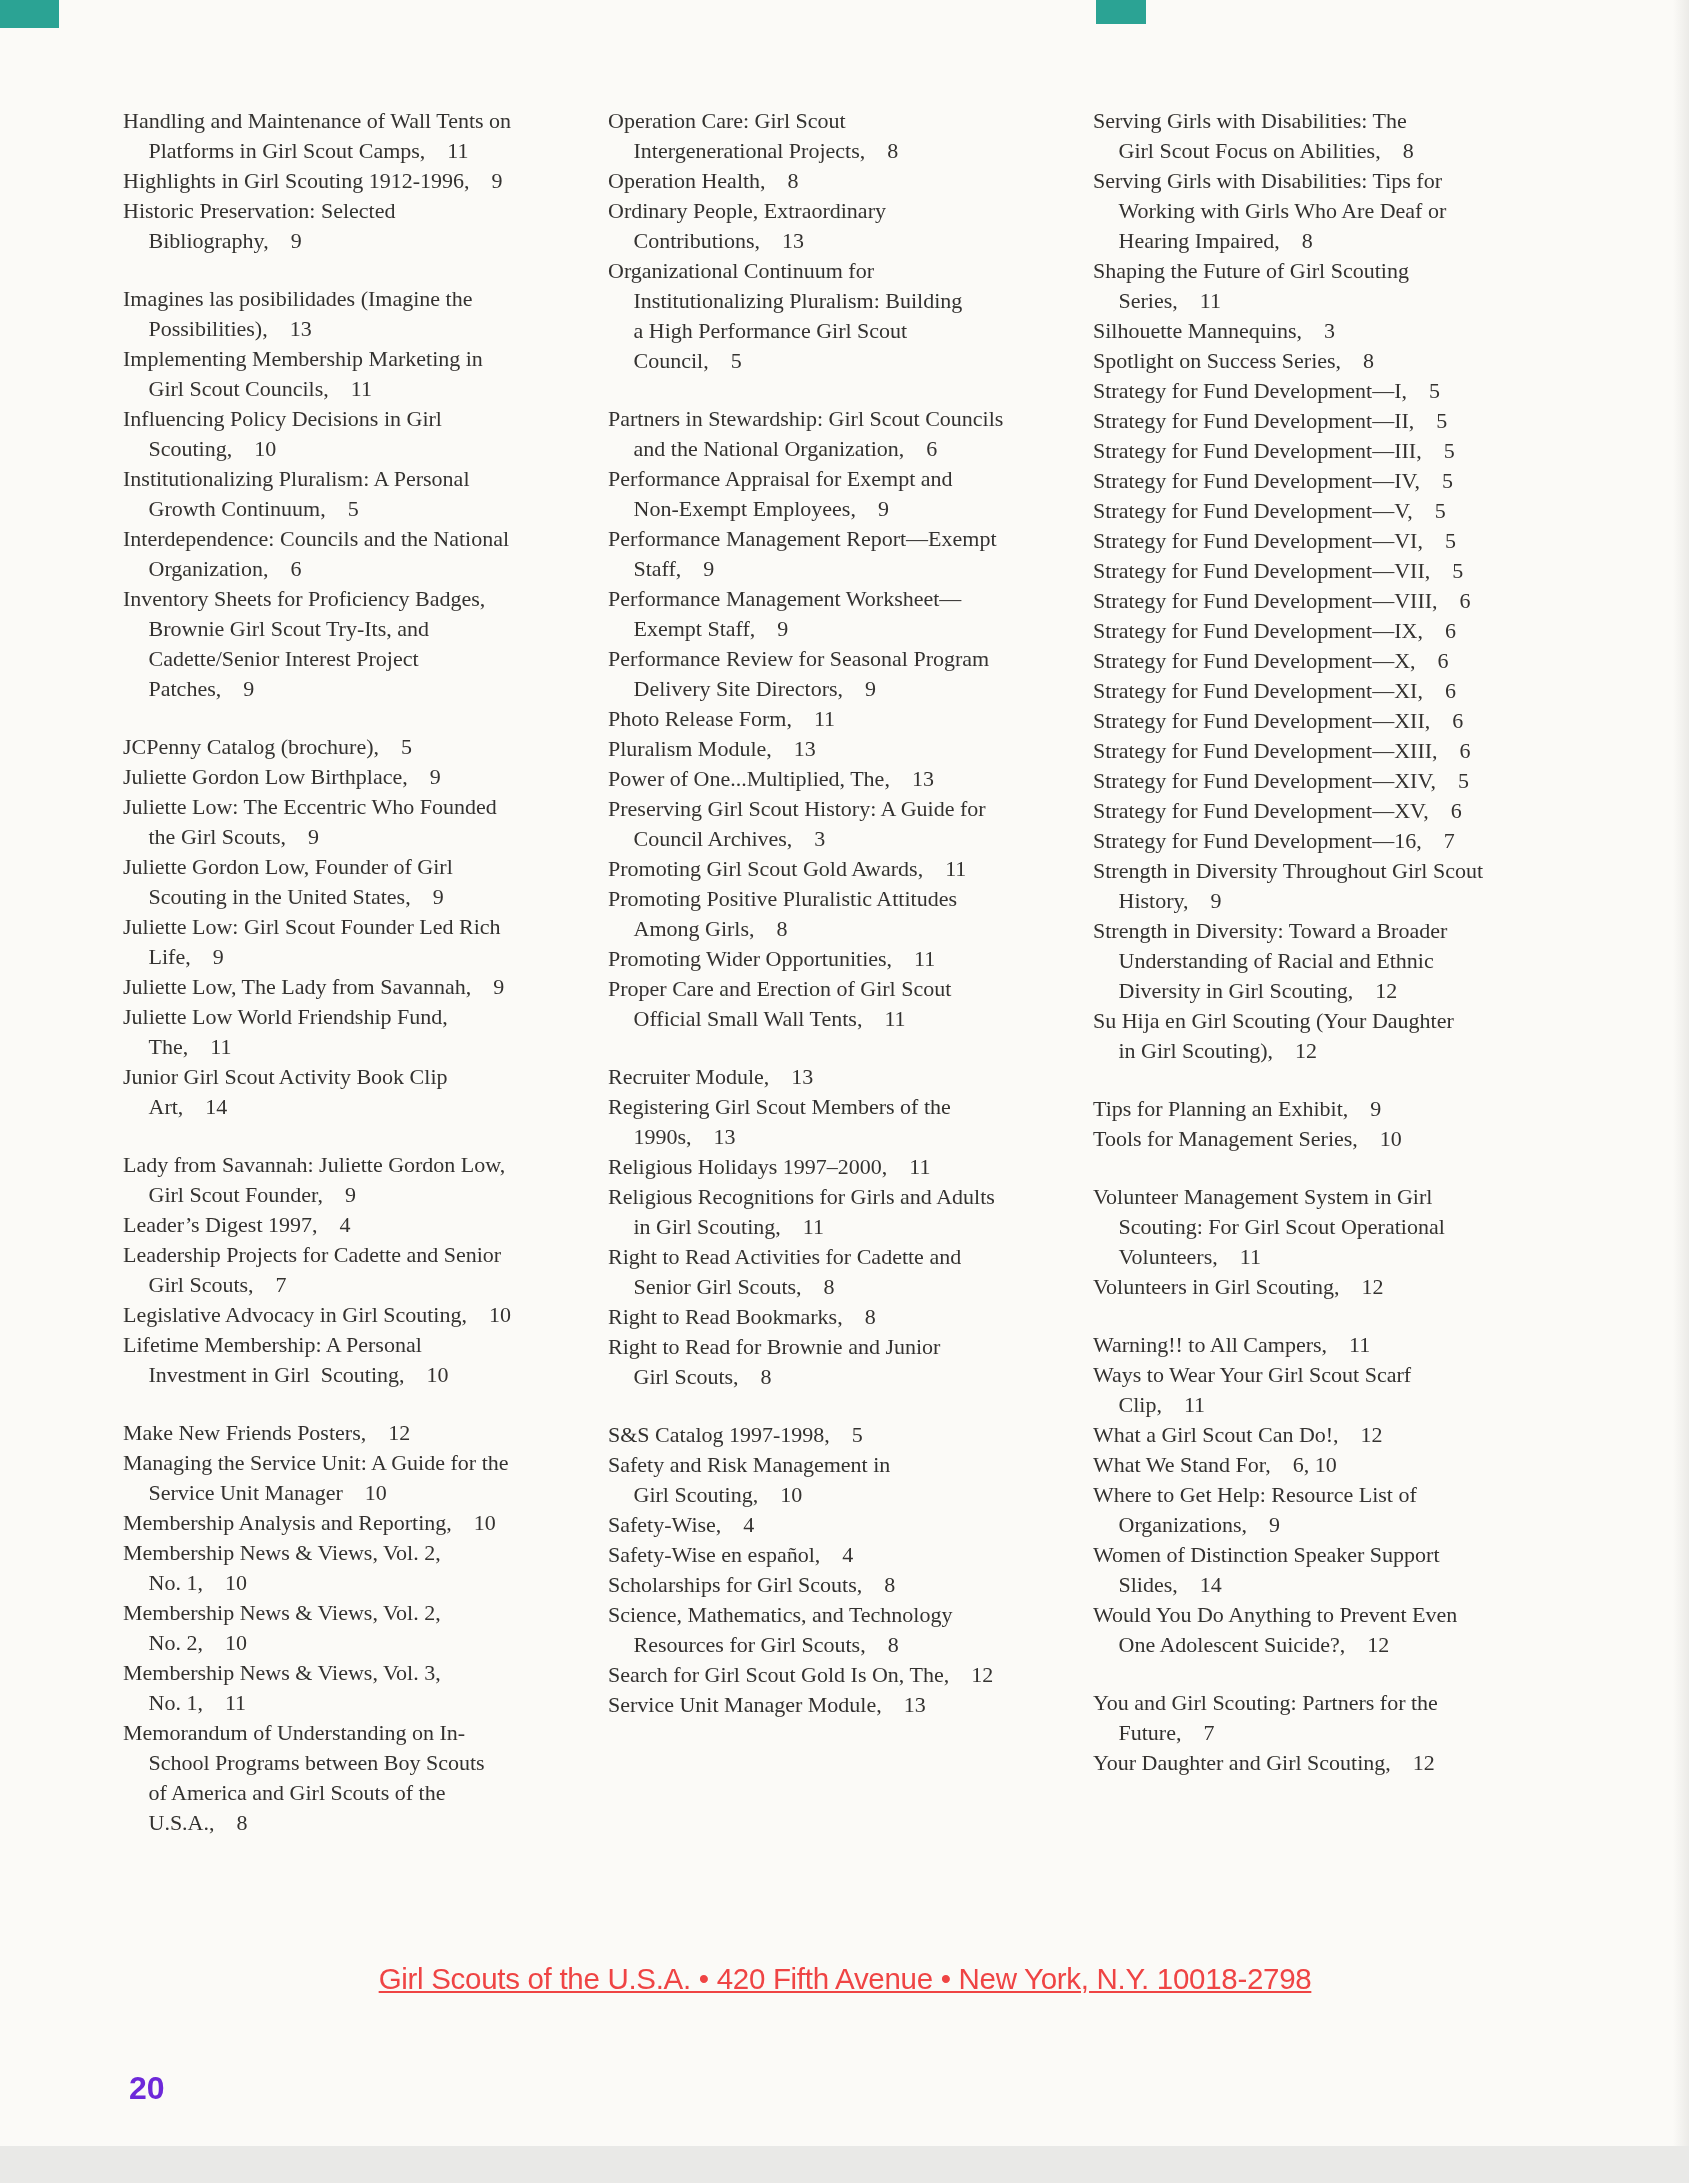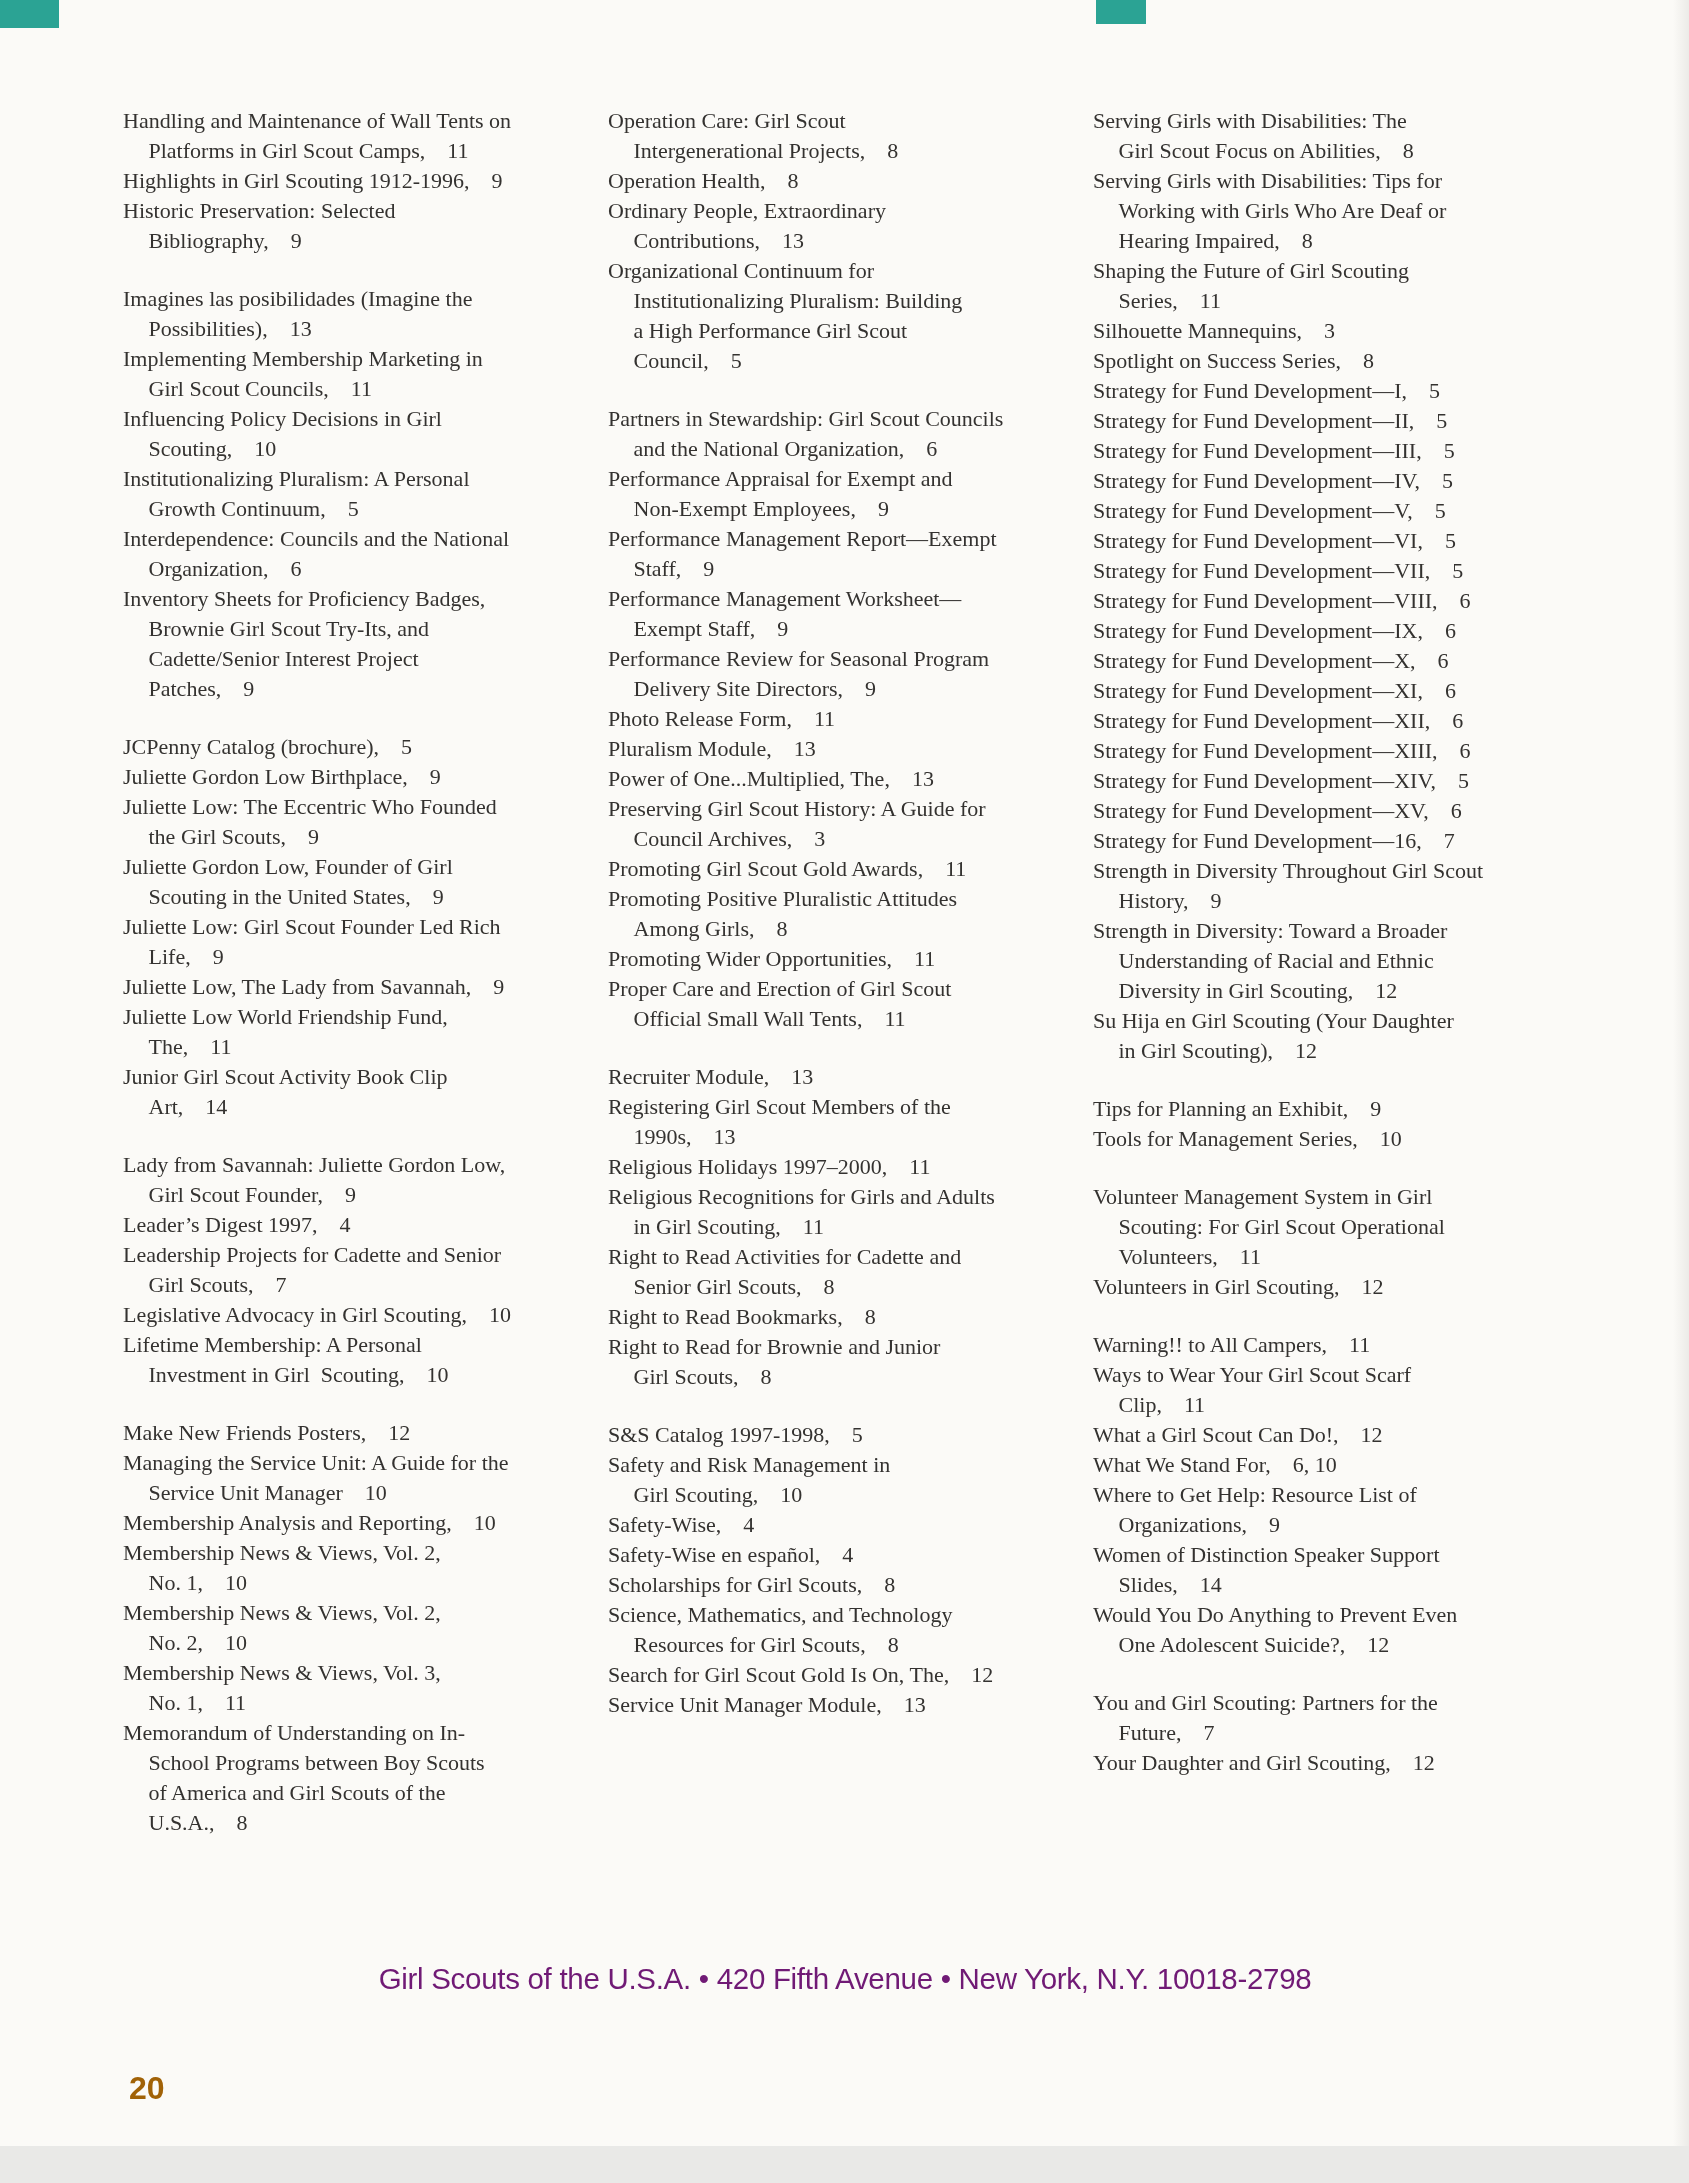--- a/index.html
+++ b/index.html
@@ -52,30 +52,31 @@
 
   .footer {
     position: absolute;
     left: 0;
     top: 1962px;
     width: 100%;
     text-align: center;
     font-family: "Liberation Sans", sans-serif;
     font-size: 29.5px;
     letter-spacing: -0.3px;
-    color: #701a75;
+    color: #ef4444;
+    text-decoration: underline;
   }
   .page-num {
     position: absolute;
     left: 129px;
     top: 2070px;
     font-family: "Liberation Sans", sans-serif;
     font-weight: bold;
     font-size: 32px;
-    color: #a16207;
+    color: #6d28d9;
   }
 </style>
 </head>
 <body>
 
 <div class="page">
   <div class="corner-mark tl"></div>
   <div class="corner-mark tr"></div>
 
   <div class="col c1">

